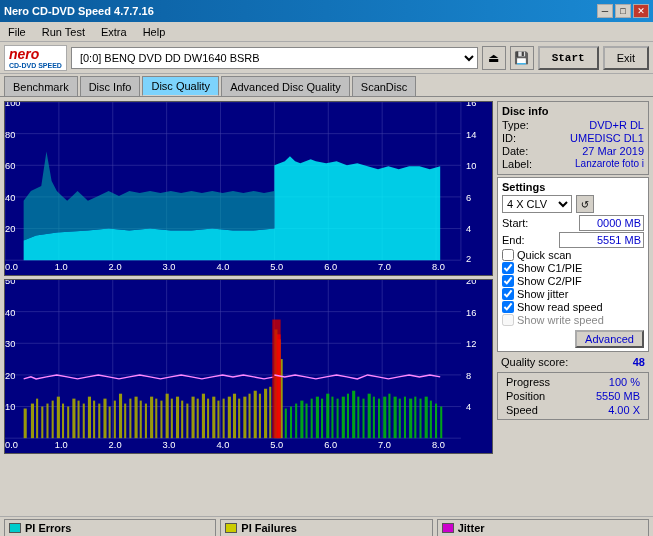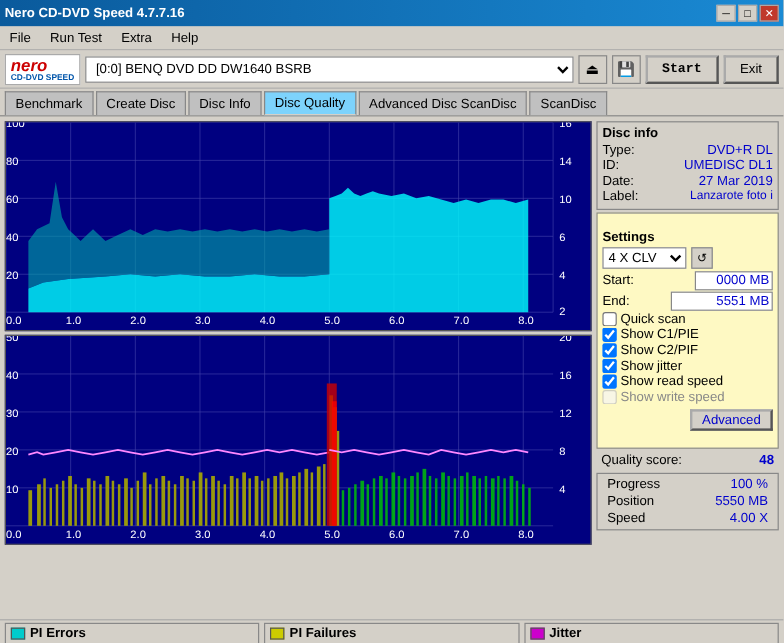--- a/index.html
+++ b/index.html
@@ -37,21 +37,21 @@
     
     .right-panel { width: 152px; display: flex; flex-direction: column; gap: 2px; font-size: 11px; }
     
     .disc-info-section { border: 1px solid #888; background: #d4d0c8; padding: 3px 4px; }
     .disc-info-title { font-weight: bold; margin-bottom: 2px; }
     .info-row { display: flex; justify-content: space-between; margin-bottom: 1px; }
     .info-label { color: #000; }
     .info-value { color: #0000cc; font-weight: normal; }
     .info-value.blue { color: #0000cc; }
     
-    .settings-section { border: 1px solid #888; background: #fef9c3; padding: 14px 4px; }
+    .settings-section { border: 1px solid #888; background: #ffffff; padding: 3px 4px; }
     .settings-title { font-weight: bold; margin-bottom: 2px; }
     .settings-row { display: flex; align-items: center; gap: 4px; margin-bottom: 2px; }
     .speed-select { width: 70px; height: 18px; border: 1px solid #888; font-size: 11px; background: white; }
     
     .input-field { width: 65px; height: 16px; border: 1px solid #888; background: white; font-size: 11px; text-align: right; padding: 0 2px; color: #0000cc; }
     
     .checkbox-row { display: flex; align-items: center; gap: 3px; margin-bottom: 1px; }
     .checkbox-row input[type="checkbox"] { width: 12px; height: 12px; }
     
     .advanced-btn { background: #d4d0c8; border: 2px outset #aaa; padding: 1px 8px; font-size: 11px; cursor: pointer; align-self: flex-end; color: #0000cc; margin-top: 2px; }
@@ -105,24 +105,23 @@
     <option>[0:0]  BENQ DVD DD DW1640 BSRB</option>
   </select>
   <div class="toolbar-icon-btn">⏏</div>
   <div class="toolbar-icon-btn">💾</div>
   <button class="start-btn">Start</button>
   <button class="exit-btn">Exit</button>
 </div>
 
 <div class="tabs">
   <div class="tab">Benchmark</div>
-  <div class="tab">Create Disc</div>
   <div class="tab">Disc Info</div>
   <div class="tab active">Disc Quality</div>
-  <div class="tab">Advanced Disc ScanDisc</div>
+  <div class="tab">Advanced Disc Quality</div>
   <div class="tab">ScanDisc</div>
 </div>
 
 <div class="main-content">
 
   <div class="charts-area">
 
     <div class="chart-container chart-top">
       <svg class="chart-svg" viewBox="0 0 470 175" preserveAspectRatio="none">
 

